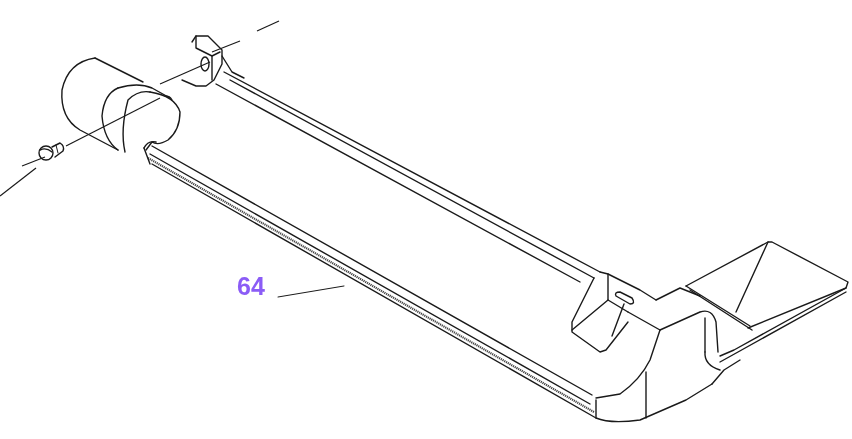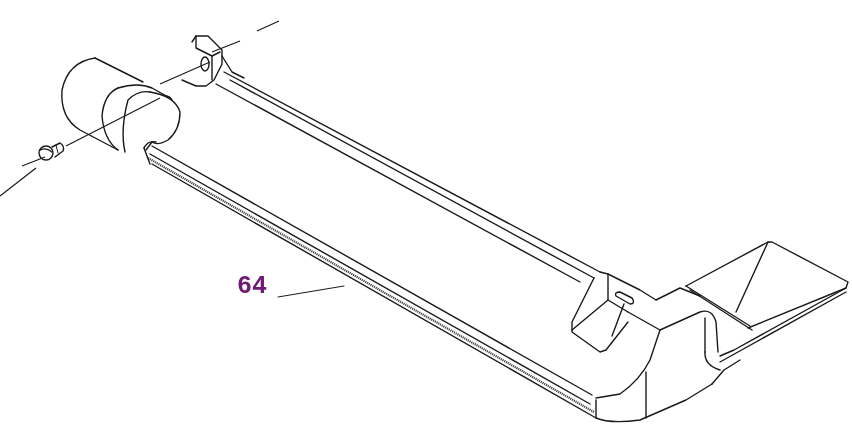--- a/index.html
+++ b/index.html
@@ -1,18 +1,18 @@
 <!DOCTYPE html>
 <html><head>
 <meta charset="utf-8">
 <style>
   html, body { margin: 0; padding: 0; background: #ffffff; }
   body { width: 852px; height: 439px; overflow: hidden; position: relative; font-family: "Liberation Sans", sans-serif; }
   #canvas { position: absolute; left: 0; top: 0; width: 852px; height: 439px; }
-  .callout-label { position: absolute; left: 237px; top: 272px; font-family: Liberation Mono, monospace; font-weight: bold; font-size: 25px; color: #701a75; letter-spacing: 0px; }
+  .callout-label { position: absolute; left: 237px; top: 272px; font-family: Liberation Sans, sans-serif; font-weight: bold; font-size: 25px; color: #8b5cf6; letter-spacing: 0px; }
   svg .ln { fill: none; stroke: #1a1a1a; stroke-width: 1.4; stroke-linejoin: round; stroke-linecap: round; }
   svg .thin { fill: none; stroke: #1a1a1a; stroke-width: 1; stroke-linecap: round; }
   svg .dash { fill: none; stroke: #1a1a1a; stroke-width: 1.2; }
   svg .dense { fill: none; stroke: #444; stroke-width: 2.2; stroke-dasharray: 1.2 0.8; }
 </style>
 </head>
 <body>
 
 <svg id="canvas" viewBox="0 0 852 439" xmlns="http://www.w3.org/2000/svg">
 

